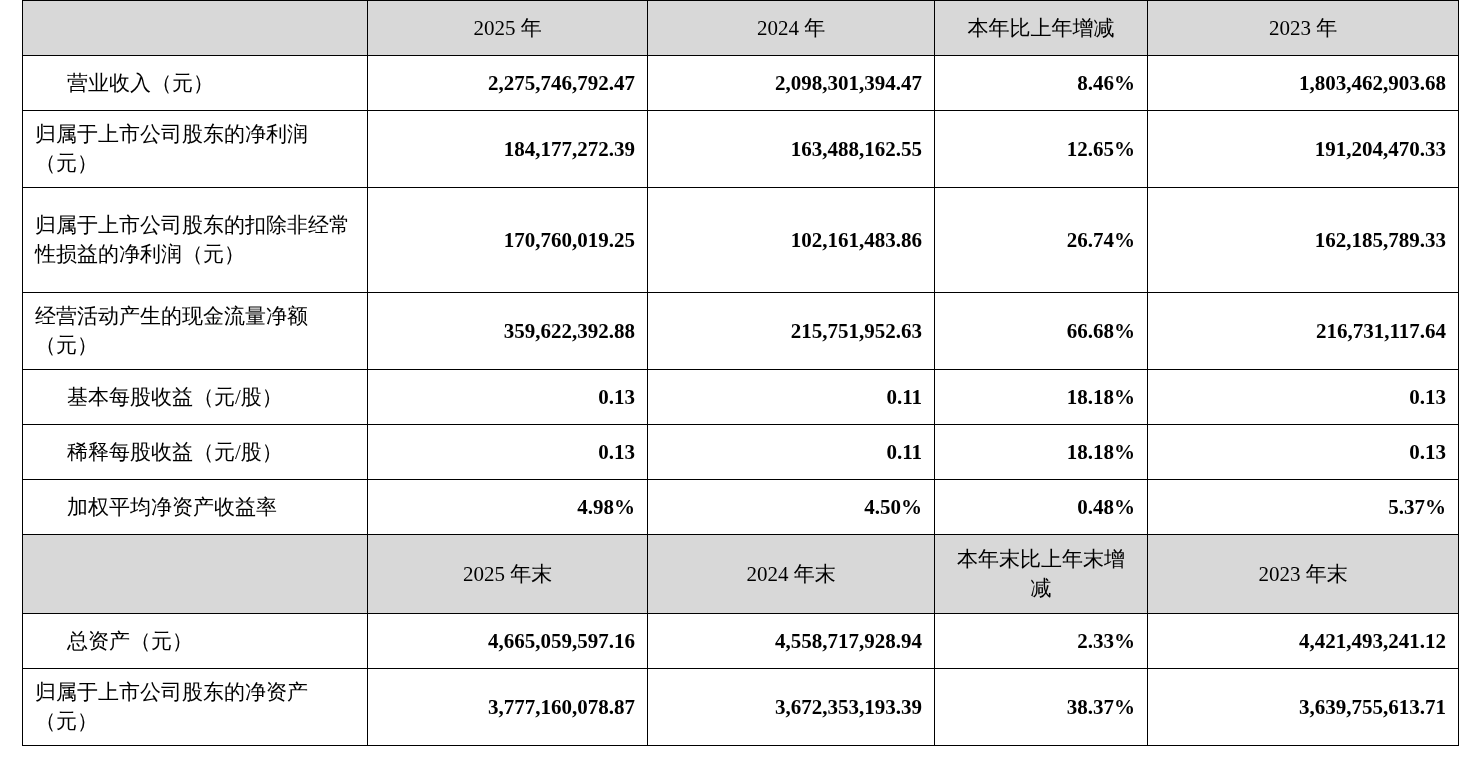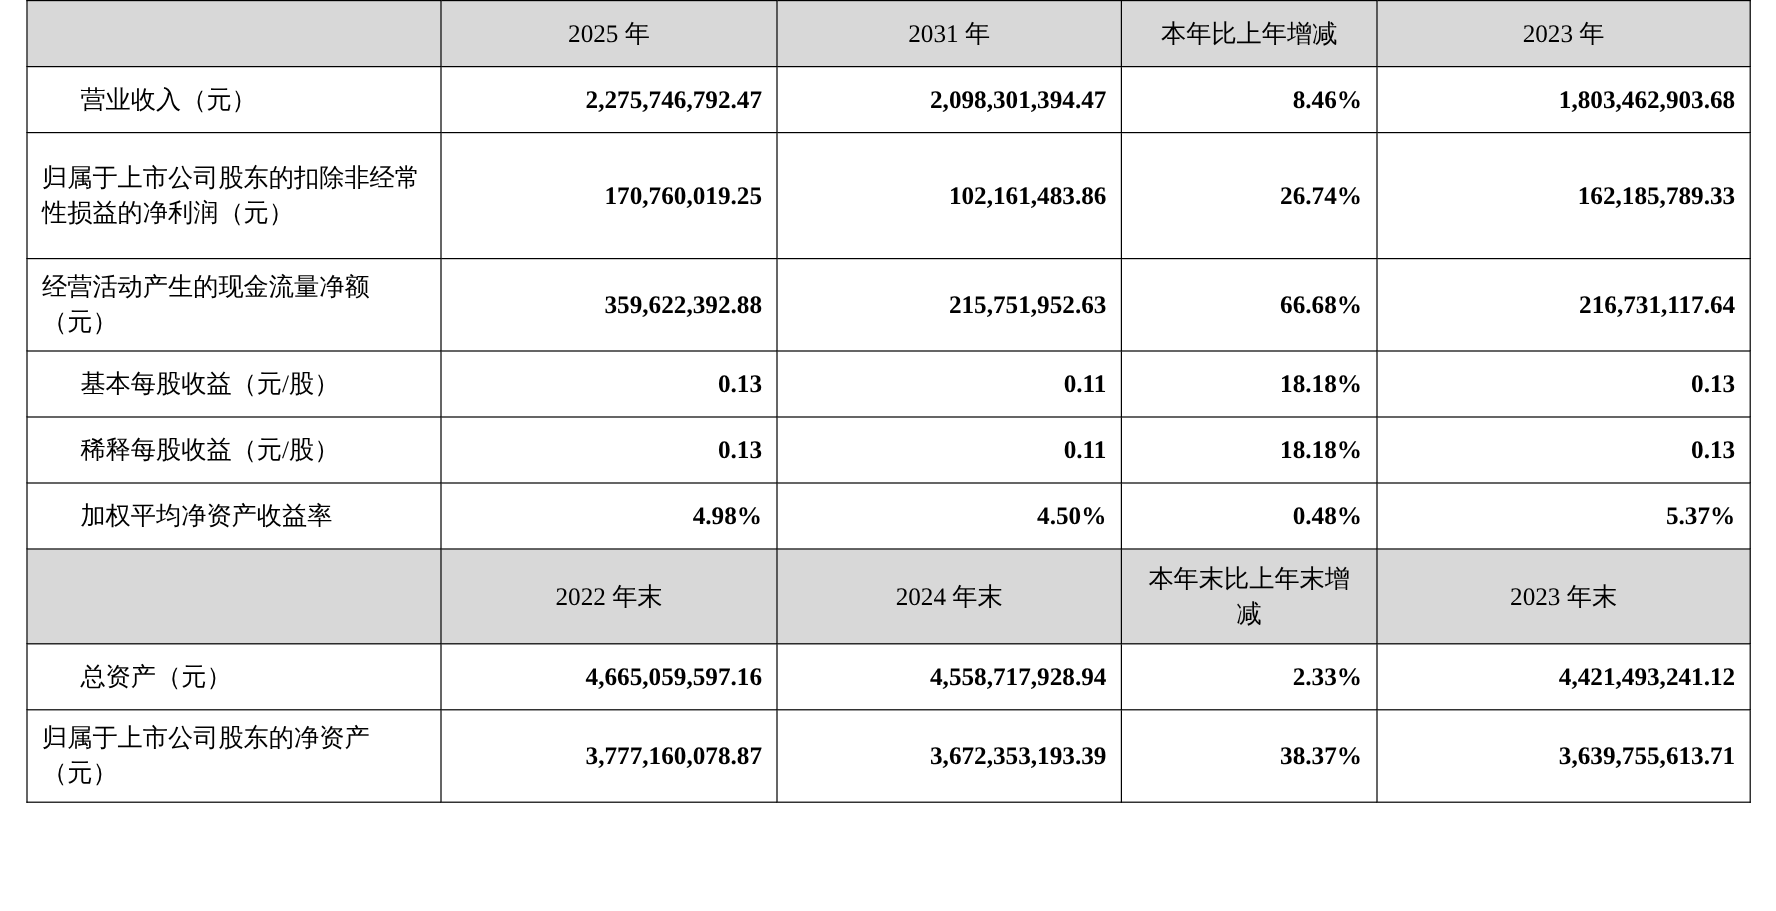--- a/index.html
+++ b/index.html
@@ -69,33 +69,40 @@
       <col class="c-label">
       <col class="c-v1">
       <col class="c-v2">
       <col class="c-v3">
       <col class="c-v4">
     </colgroup>
     <tbody>
       <tr class="r-head">
         <td class="head blank"></td>
         <td class="head">2025 年</td>
-        <td class="head">2031 年</td>
+        <td class="head">2024 年</td>
         <td class="head">本年比上年增减</td>
         <td class="head">2023 年</td>
       </tr>
 
       <tr class="r-norm">
         <td class="rowlabel">营业收入（元）</td>
         <td class="num">2,275,746,792.47</td>
         <td class="num">2,098,301,394.47</td>
         <td class="num">8.46%</td>
         <td class="num">1,803,462,903.68</td>
       </tr>
 
+      <tr class="r-tall">
+        <td class="rowlabel">归属于上市公司股东的净利润（元）</td>
+        <td class="num">184,177,272.39</td>
+        <td class="num">163,488,162.55</td>
+        <td class="num">12.65%</td>
+        <td class="num">191,204,470.33</td>
+      </tr>
 
       <tr class="r-xtall">
         <td class="rowlabel">归属于上市公司股东的扣除非经常性损益的净利润（元）</td>
         <td class="num">170,760,019.25</td>
         <td class="num">102,161,483.86</td>
         <td class="num">26.74%</td>
         <td class="num">162,185,789.33</td>
       </tr>
 
       <tr class="r-tall">
@@ -125,21 +132,21 @@
       <tr class="r-norm">
         <td class="rowlabel">加权平均净资产收益率</td>
         <td class="num">4.98%</td>
         <td class="num">4.50%</td>
         <td class="num">0.48%</td>
         <td class="num">5.37%</td>
       </tr>
 
       <tr class="r-head2">
         <td class="head blank"></td>
-        <td class="head">2022 年末</td>
+        <td class="head">2025 年末</td>
         <td class="head">2024 年末</td>
         <td class="head">本年末比上年末增减</td>
         <td class="head">2023 年末</td>
       </tr>
 
       <tr class="r-norm">
         <td class="rowlabel">总资产（元）</td>
         <td class="num">4,665,059,597.16</td>
         <td class="num">4,558,717,928.94</td>
         <td class="num">2.33%</td>

